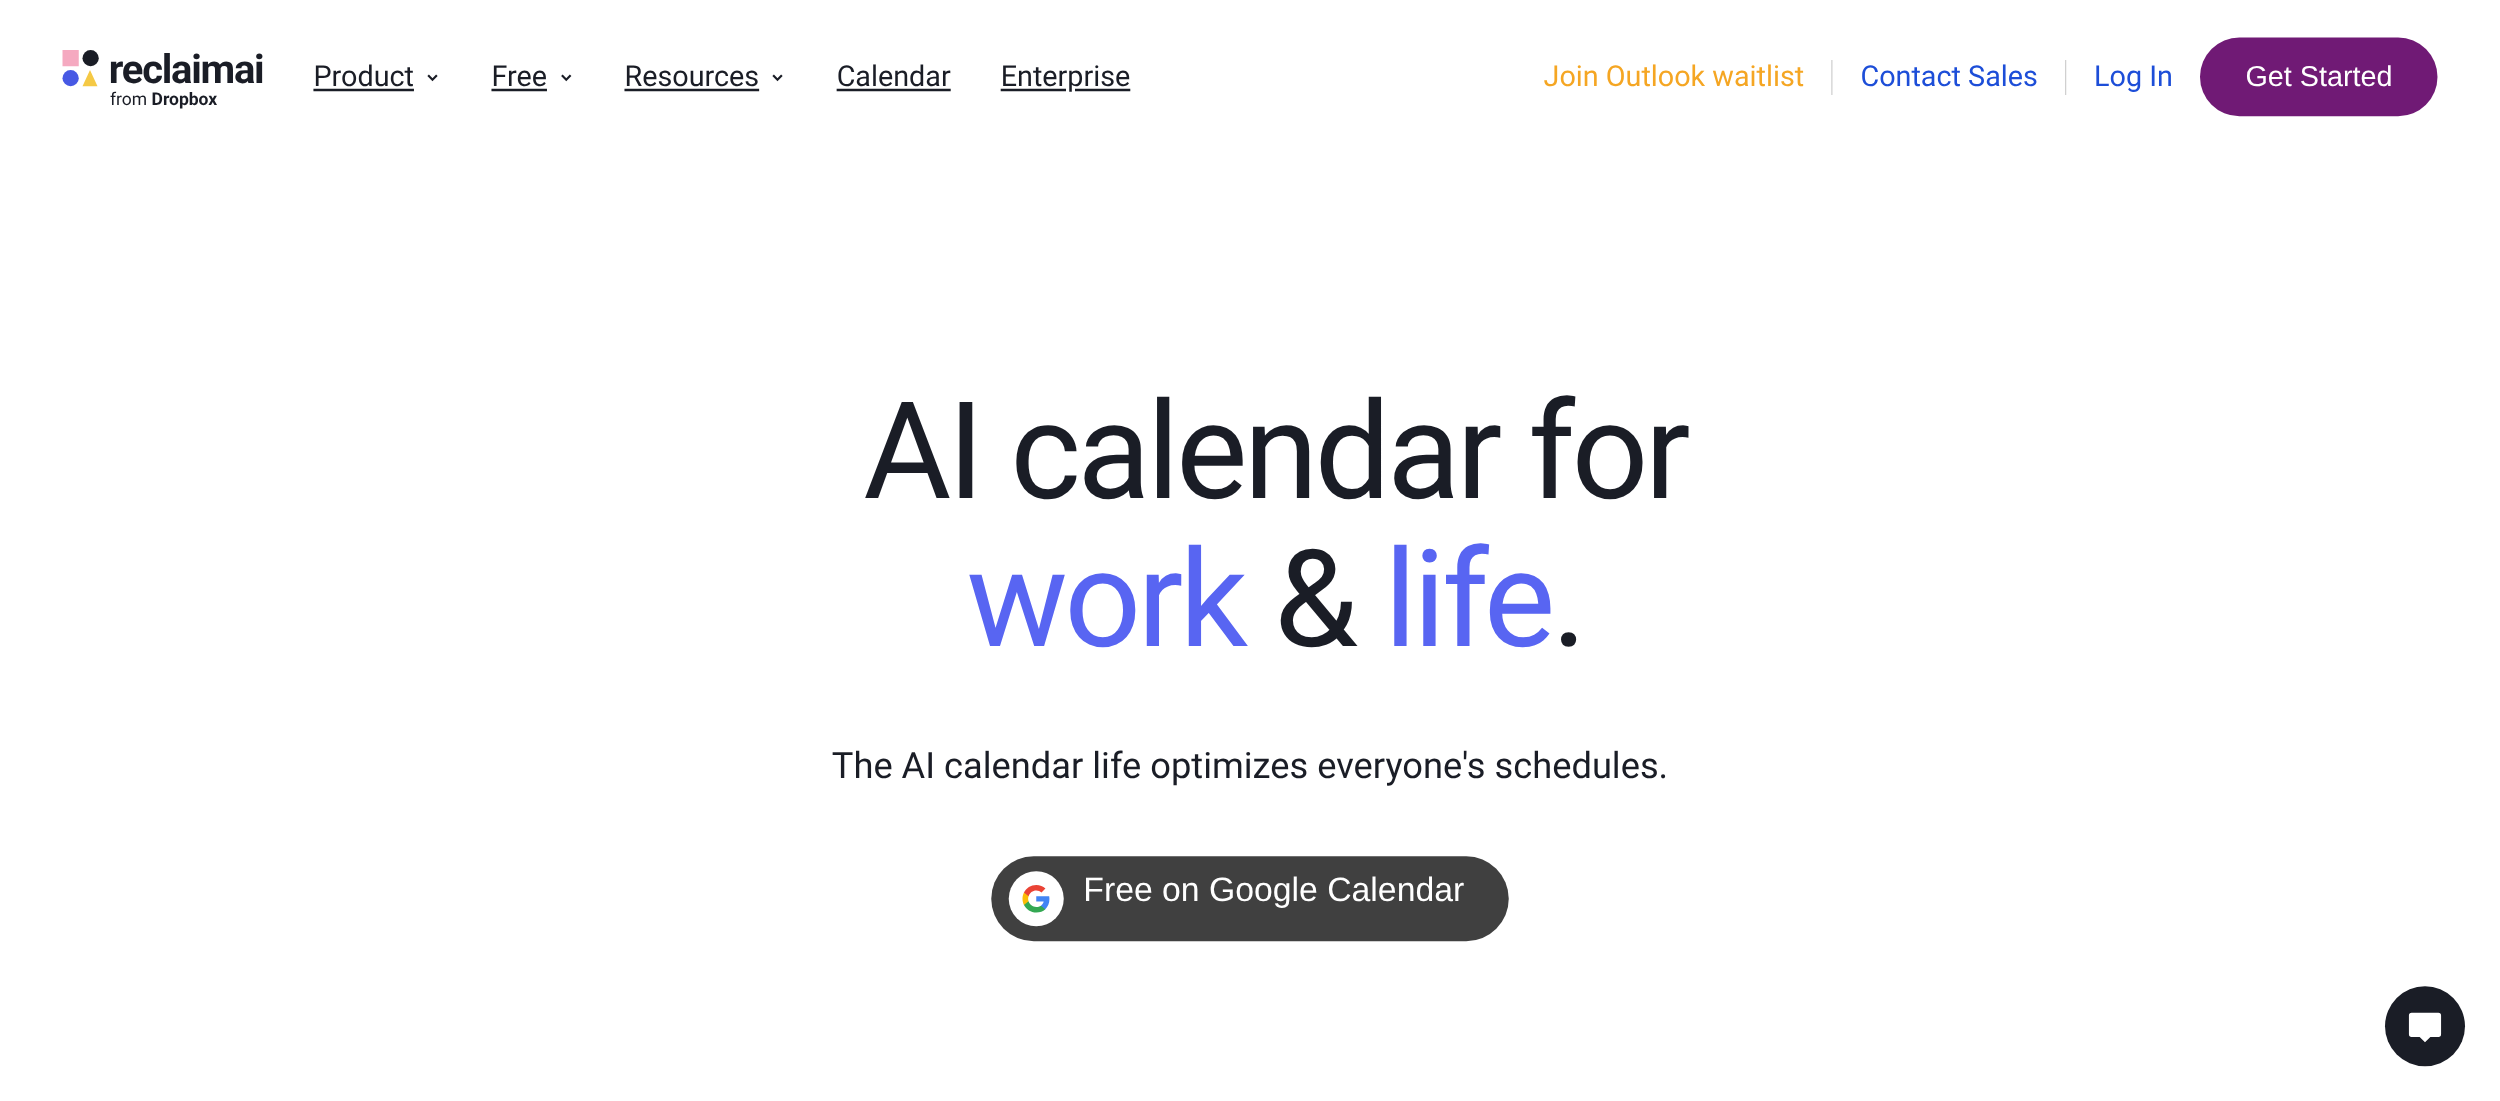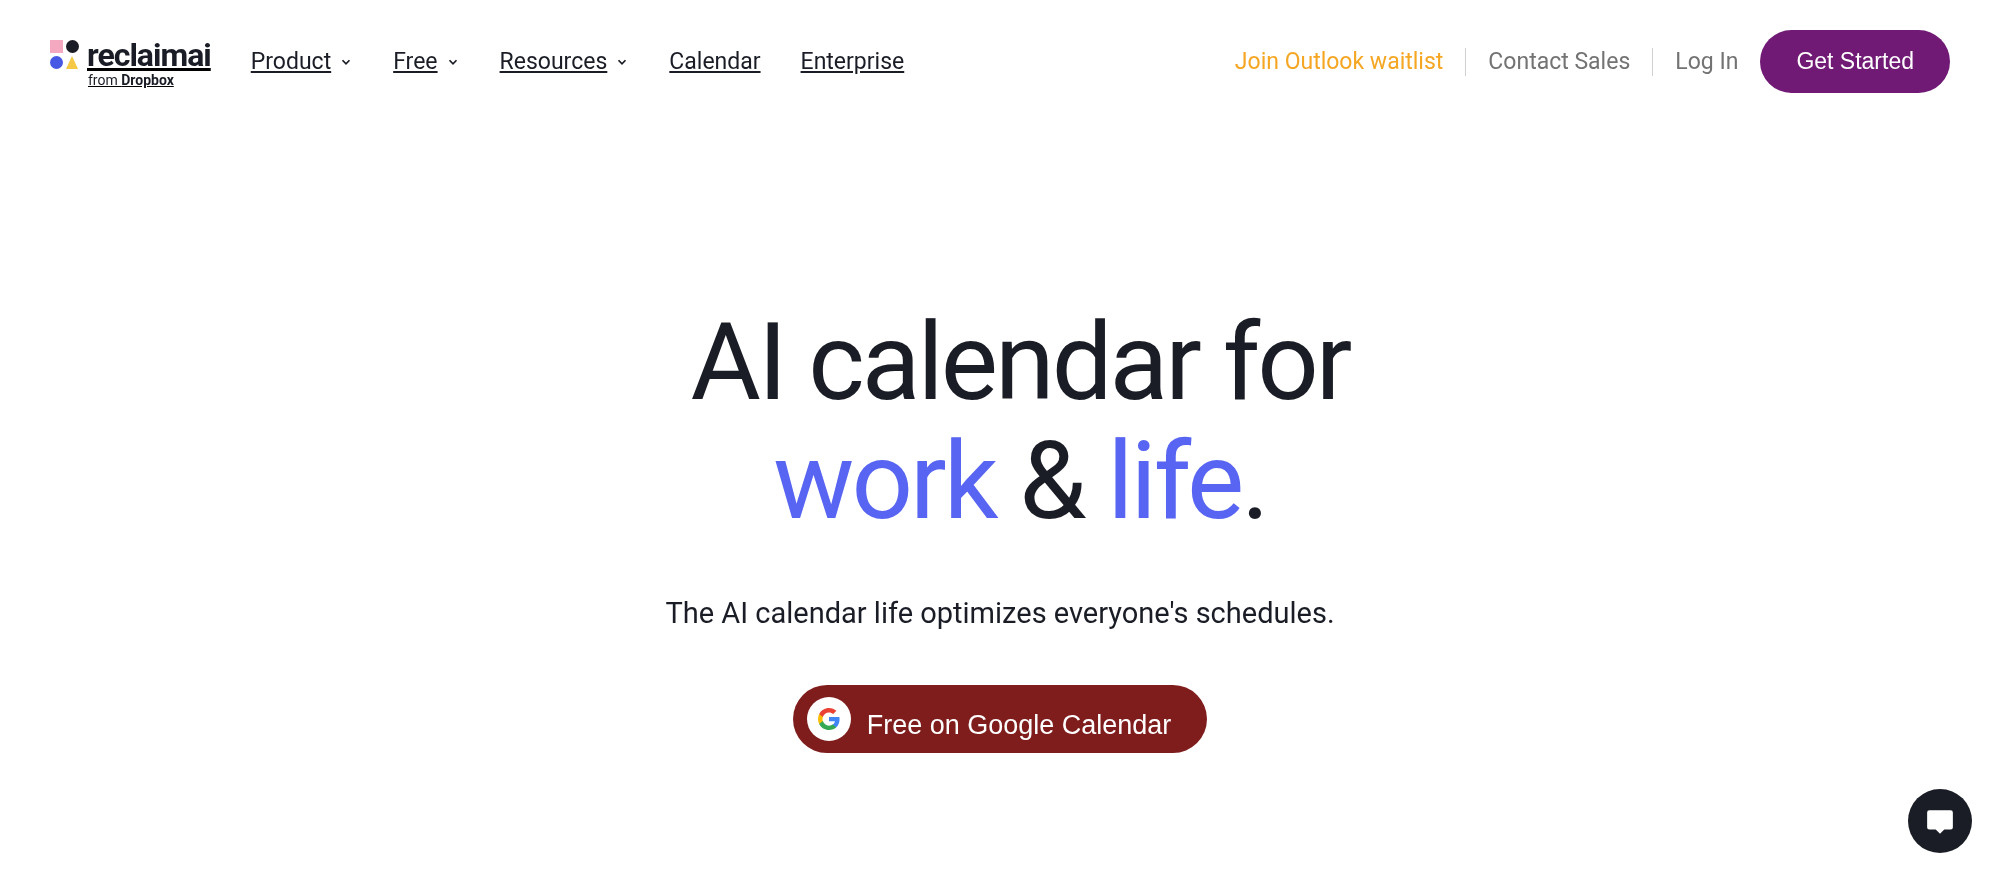--- a/index.html
+++ b/index.html
@@ -19,21 +19,20 @@
       display: flex;
       align-items: center;
       padding: 30px 50px;
       gap: 30px;
     }
     .logo-block {
       display: flex;
       flex-direction: column;
       align-items: flex-start;
       margin-right: 10px;
-      text-decoration: underline;
     }
     .logo-row {
       display: flex;
       align-items: center;
       gap: 8px;
     }
     .logo-icon {
       display: grid;
       grid-template-columns: 13px 13px;
       grid-template-rows: 13px 13px;
@@ -81,21 +80,21 @@
       height: 14px;
     }
     .nav-right {
       margin-left: auto;
       display: flex;
       align-items: center;
       gap: 22px;
     }
     .nav-link {
       font-size: 23px;
-      color: #737373;
+      color: #1d4ed8;
       cursor: pointer;
     }
     .nav-link.highlight {
       color: #f5a623;
     }
     .divider {
       width: 1px;
       height: 28px;
       background: #d0d0d0;
     }
@@ -125,23 +124,23 @@
       color: #5865f2;
     }
     .hero-sub {
       font-size: 29px;
       color: #1a1d26;
       margin-top: 55px;
       font-weight: 400;
     }
     .cta-btn {
       display: inline-flex;
-      align-items: flex-end;
+      align-items: flex-start;
       gap: 16px;
-      background: #7f1d1d;
+      background: #404040;
       color: #ffffff;
       border: none;
       border-radius: 999px;
       padding: 12px 36px 12px 14px;
       font-size: 27px;
       cursor: pointer;
       margin-top: 55px;
       font-weight: 400;
     }
     .google-icon {

